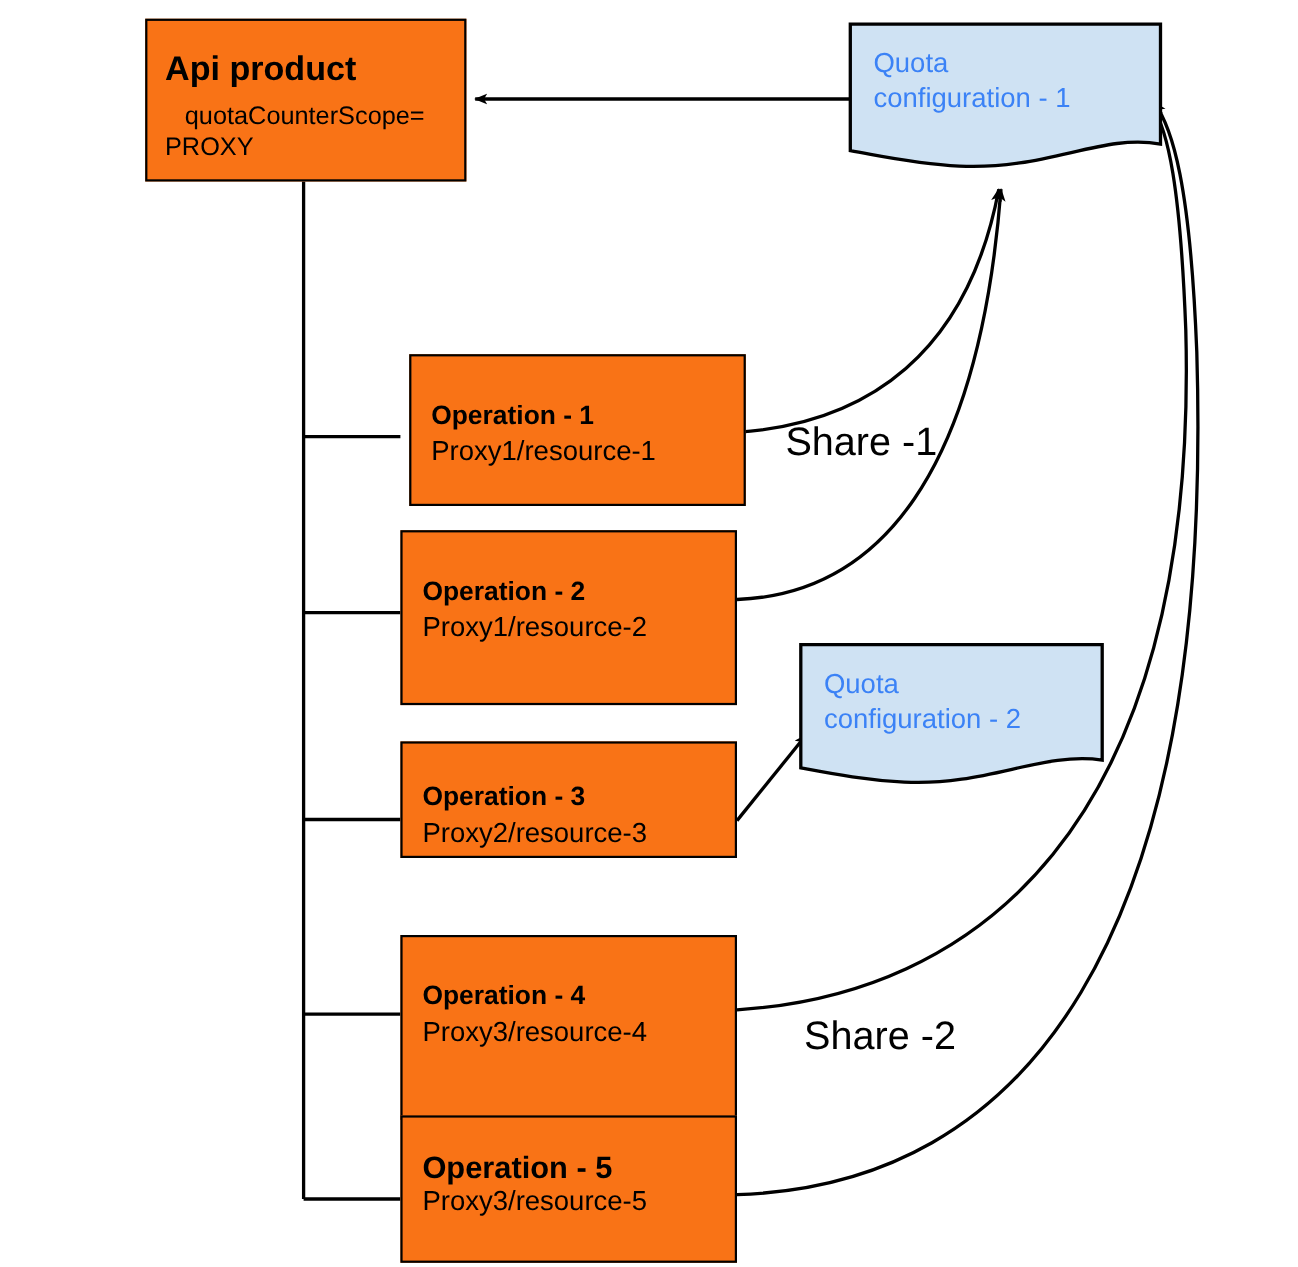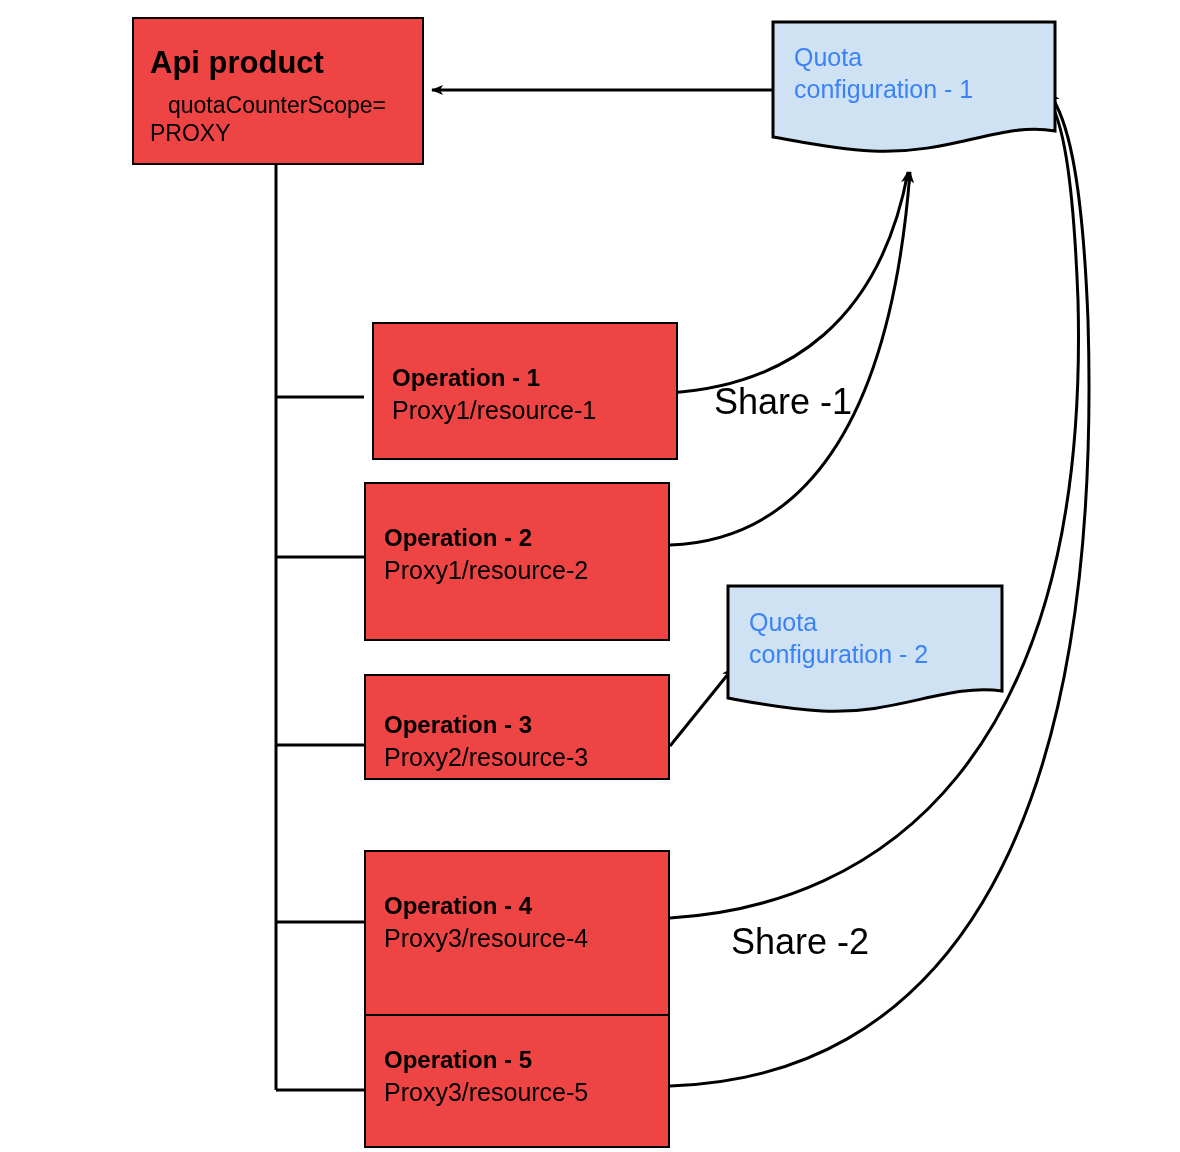--- a/index.html
+++ b/index.html
@@ -1,21 +1,21 @@
 <!DOCTYPE html>
 <html><head>
 <meta charset="utf-8">
 <style>
   html,body{margin:0;padding:0;background:#ffffff;}
   body{width:1180px;height:1152px;overflow:hidden;
        font-family:"Liberation Sans",sans-serif;}
   #stage{position:relative;width:1180px;height:1152px;background:#fff;}
   svg#wires{position:absolute;left:0;top:0;width:1180px;height:1152px;}
   .node{position:absolute;box-sizing:border-box;}
-  .rectnode{background:#ef4444;border:2px solid #000;}
+  .rectnode{background:#f97316;border:2px solid #000;}
   .txt{position:absolute;box-sizing:border-box;color:#000;}
   .title{font-weight:bold;}
   .docnode{position:absolute;}
   .docnode svg{display:block;overflow:visible;}
   .doclabel{position:absolute;color:#3b82f6;line-height:1.22;}
   .sharelabel{position:absolute;color:#000;background:transparent;}
 </style>
 </head>
 <body>
 
@@ -85,21 +85,21 @@
     <div class="txt title" style="left:18px;top:35px;font-size:24px;">Operation - 3</div>
     <div class="txt" style="left:18px;top:67px;font-size:25px;">Proxy2/resource-3</div>
   </div>
 
   <div class="node rectnode" style="left:364px;top:850px;width:306px;height:168px;">
     <div class="txt title" style="left:18px;top:40px;font-size:24px;">Operation - 4</div>
     <div class="txt" style="left:18px;top:72px;font-size:25px;">Proxy3/resource-4</div>
   </div>
 
   <div class="node rectnode" style="left:364px;top:1014px;width:306px;height:134px;">
-    <div class="txt title" style="left:18px;top:30px;font-size:24px;">Operation - 5</div>
+    <div class="txt title" style="left:18px;top:30px;font-size:28px;">Operation - 5</div>
     <div class="txt" style="left:18px;top:62px;font-size:25px;">Proxy3/resource-5</div>
   </div>
 
   <div class="sharelabel" style="left:714px;top:381px;font-size:36px;">Share -1</div>
 
   <div class="sharelabel" style="left:731px;top:921px;font-size:36px;">Share -2</div>
 
 </div>
 
 </body></html>

